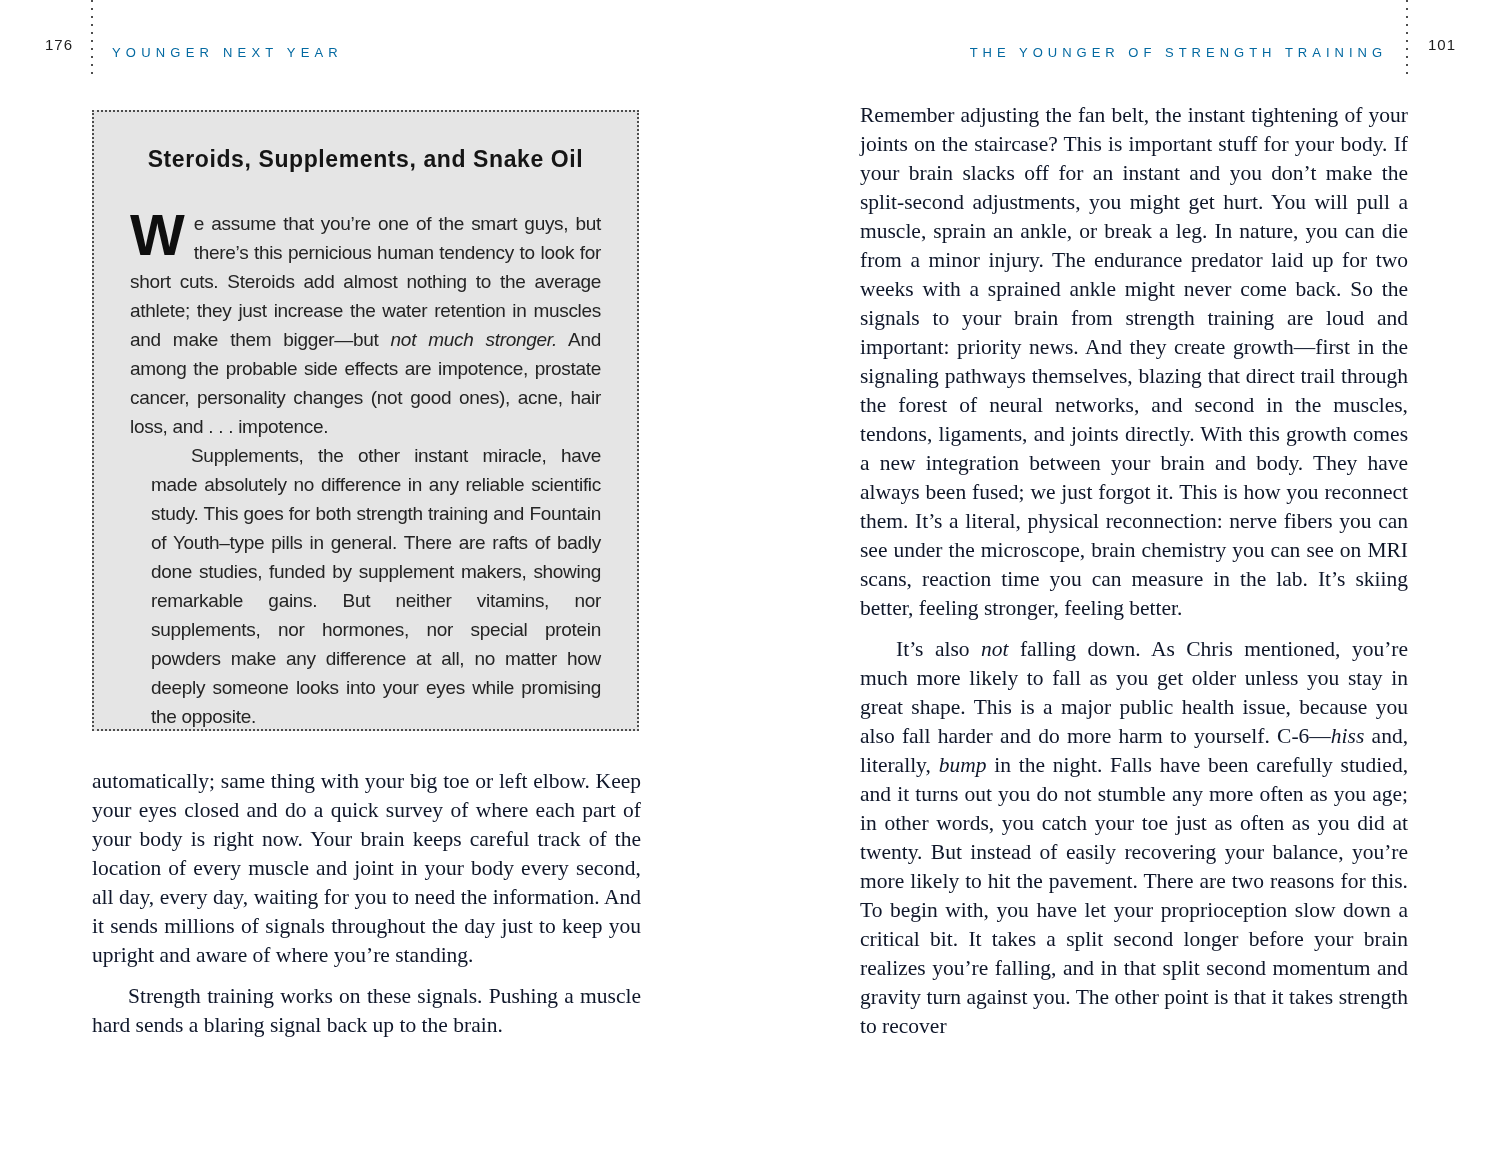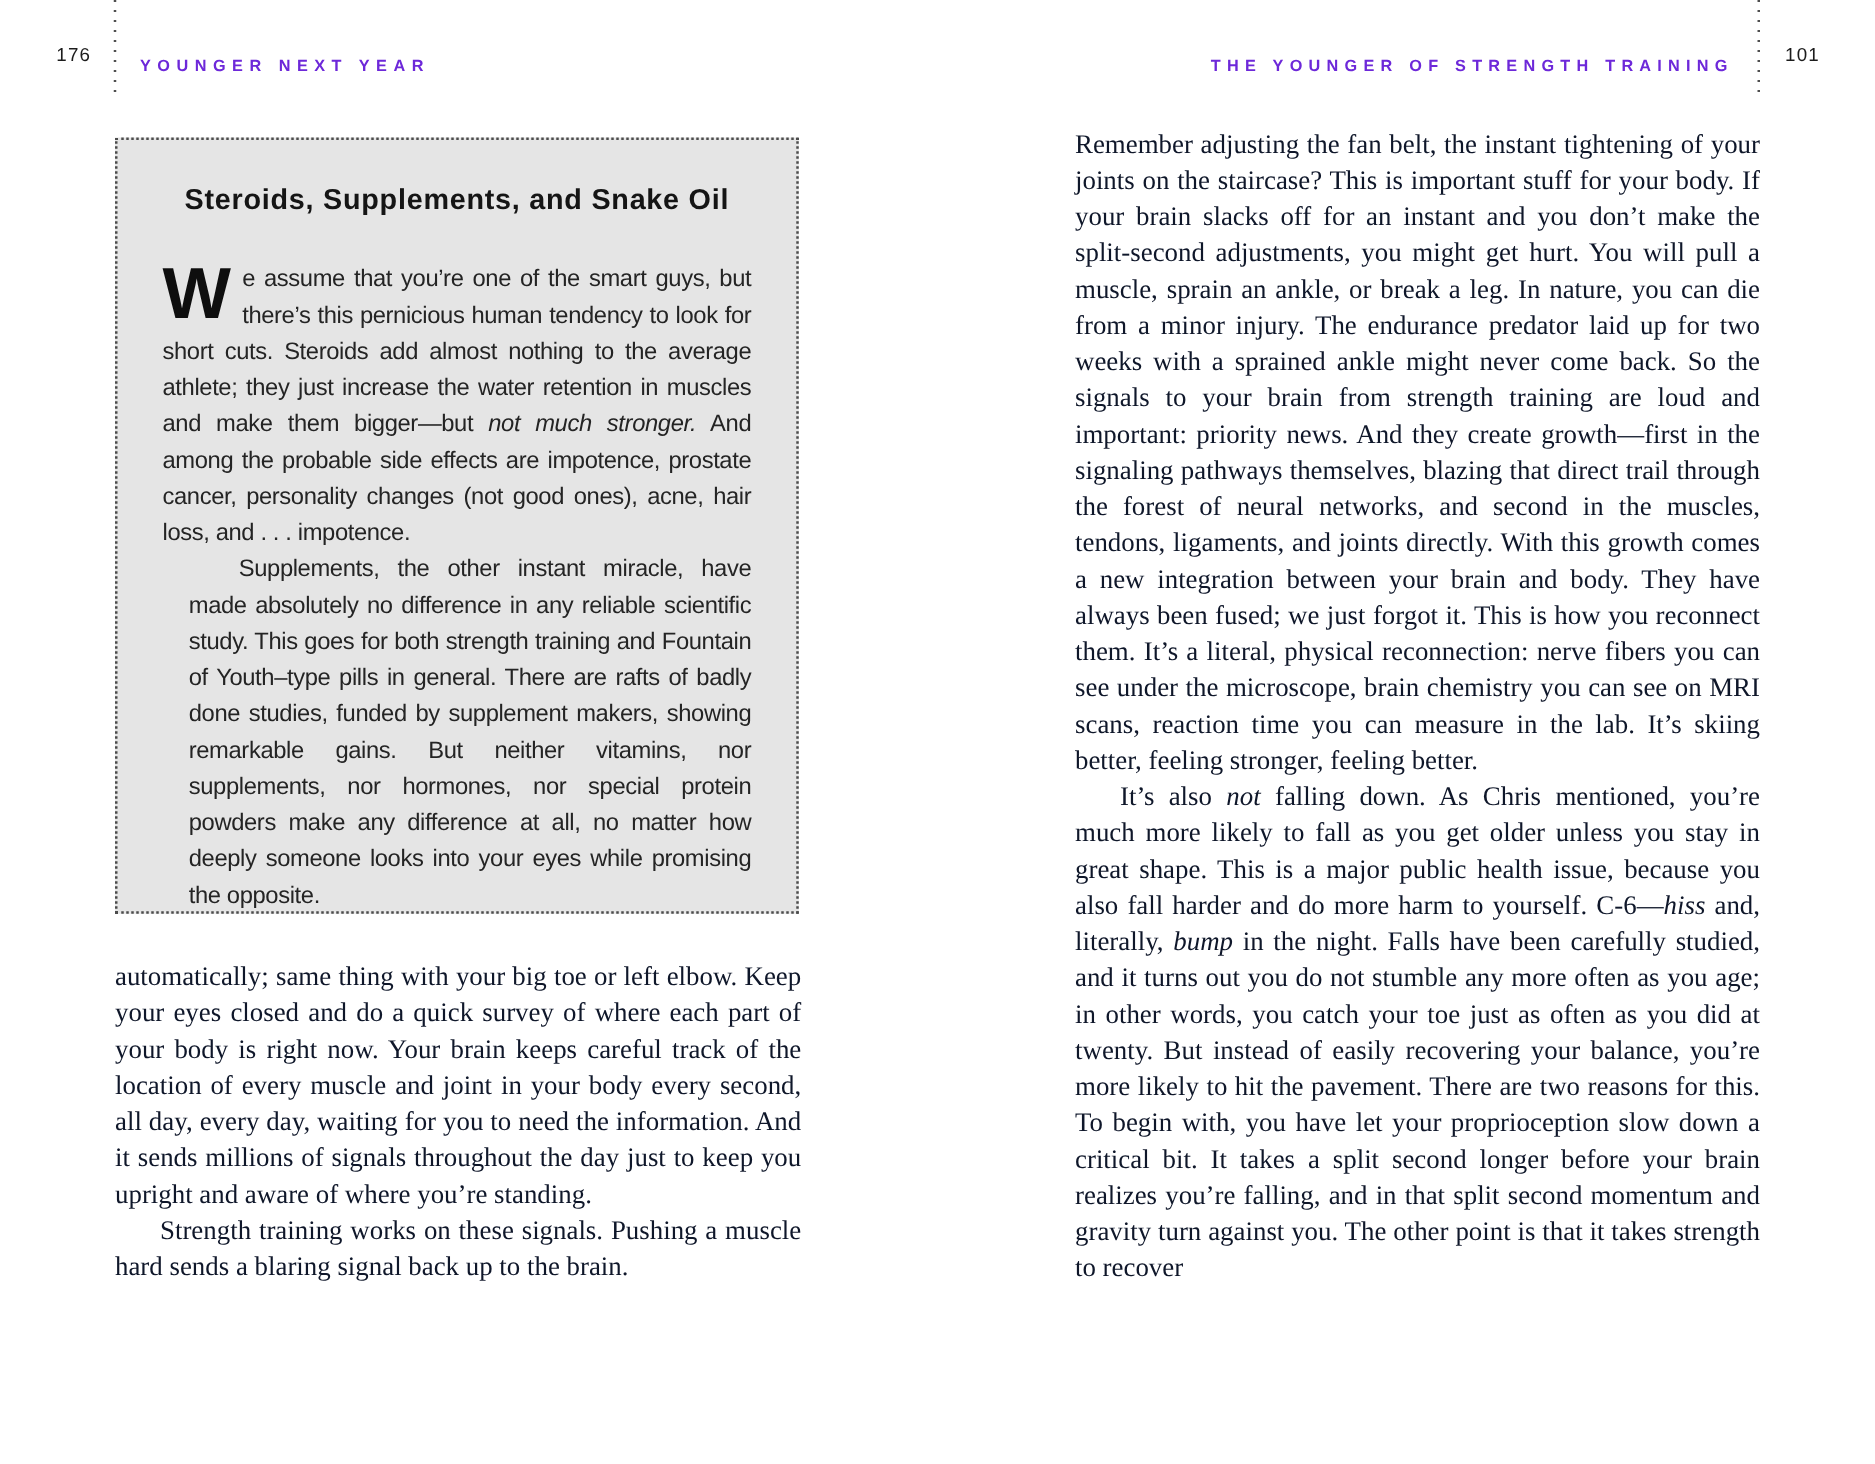--- a/index.html
+++ b/index.html
@@ -19,22 +19,22 @@
     position: absolute; top: 36px;
     font-family: "Liberation Sans", sans-serif;
     font-weight: 400; font-size: 15px; letter-spacing: 1px;
     color: #1c1c1c;
   }
   .folio-left  { left: 45px; }
   .folio-right { left: 1428px; }
   .running-head {
     position: absolute; top: 45px;
     font-family: "Liberation Sans", sans-serif;
-    font-weight: 700; font-size: 13px; letter-spacing: 5.2px;
-    color: #6d28d9; white-space: nowrap;
+    font-weight: 400; font-size: 13px; letter-spacing: 5.2px;
+    color: #0369a1; white-space: nowrap;
   }
   .head-left  { left: 112px; }
   .head-right { right: 113px; letter-spacing: 5.0px; }
   .head-rule {
     position: absolute; top: 0; width: 2px; height: 76px;
     background-image: repeating-linear-gradient(to bottom, #4e4e4e 0 2px, transparent 2px 8px);
   }
   .rule-left  { left: 91px; }
   .rule-right { left: 1406px; }
 
@@ -70,21 +70,21 @@
   }
 
   
   .body-col {
     position: absolute; width: 549px;
     font-family: "Liberation Serif", serif;
     font-size: 21.5px; line-height: 29px;
     color: #0f172a; text-align: justify;
   }
   .body-col p { margin: 0; }
-  .body-col p.indent { text-indent: 36px; }
+  .body-col p.indent { text-indent: 36px; margin-top: 12px; }
   .body-left  { left: 92px;  top: 767px; }
   .body-right { left: 860px; top: 101px; width: 548px; }
 
   em { font-style: italic; }
 </style>
 </head>
 <body>
 
 <div class="spread">
 

